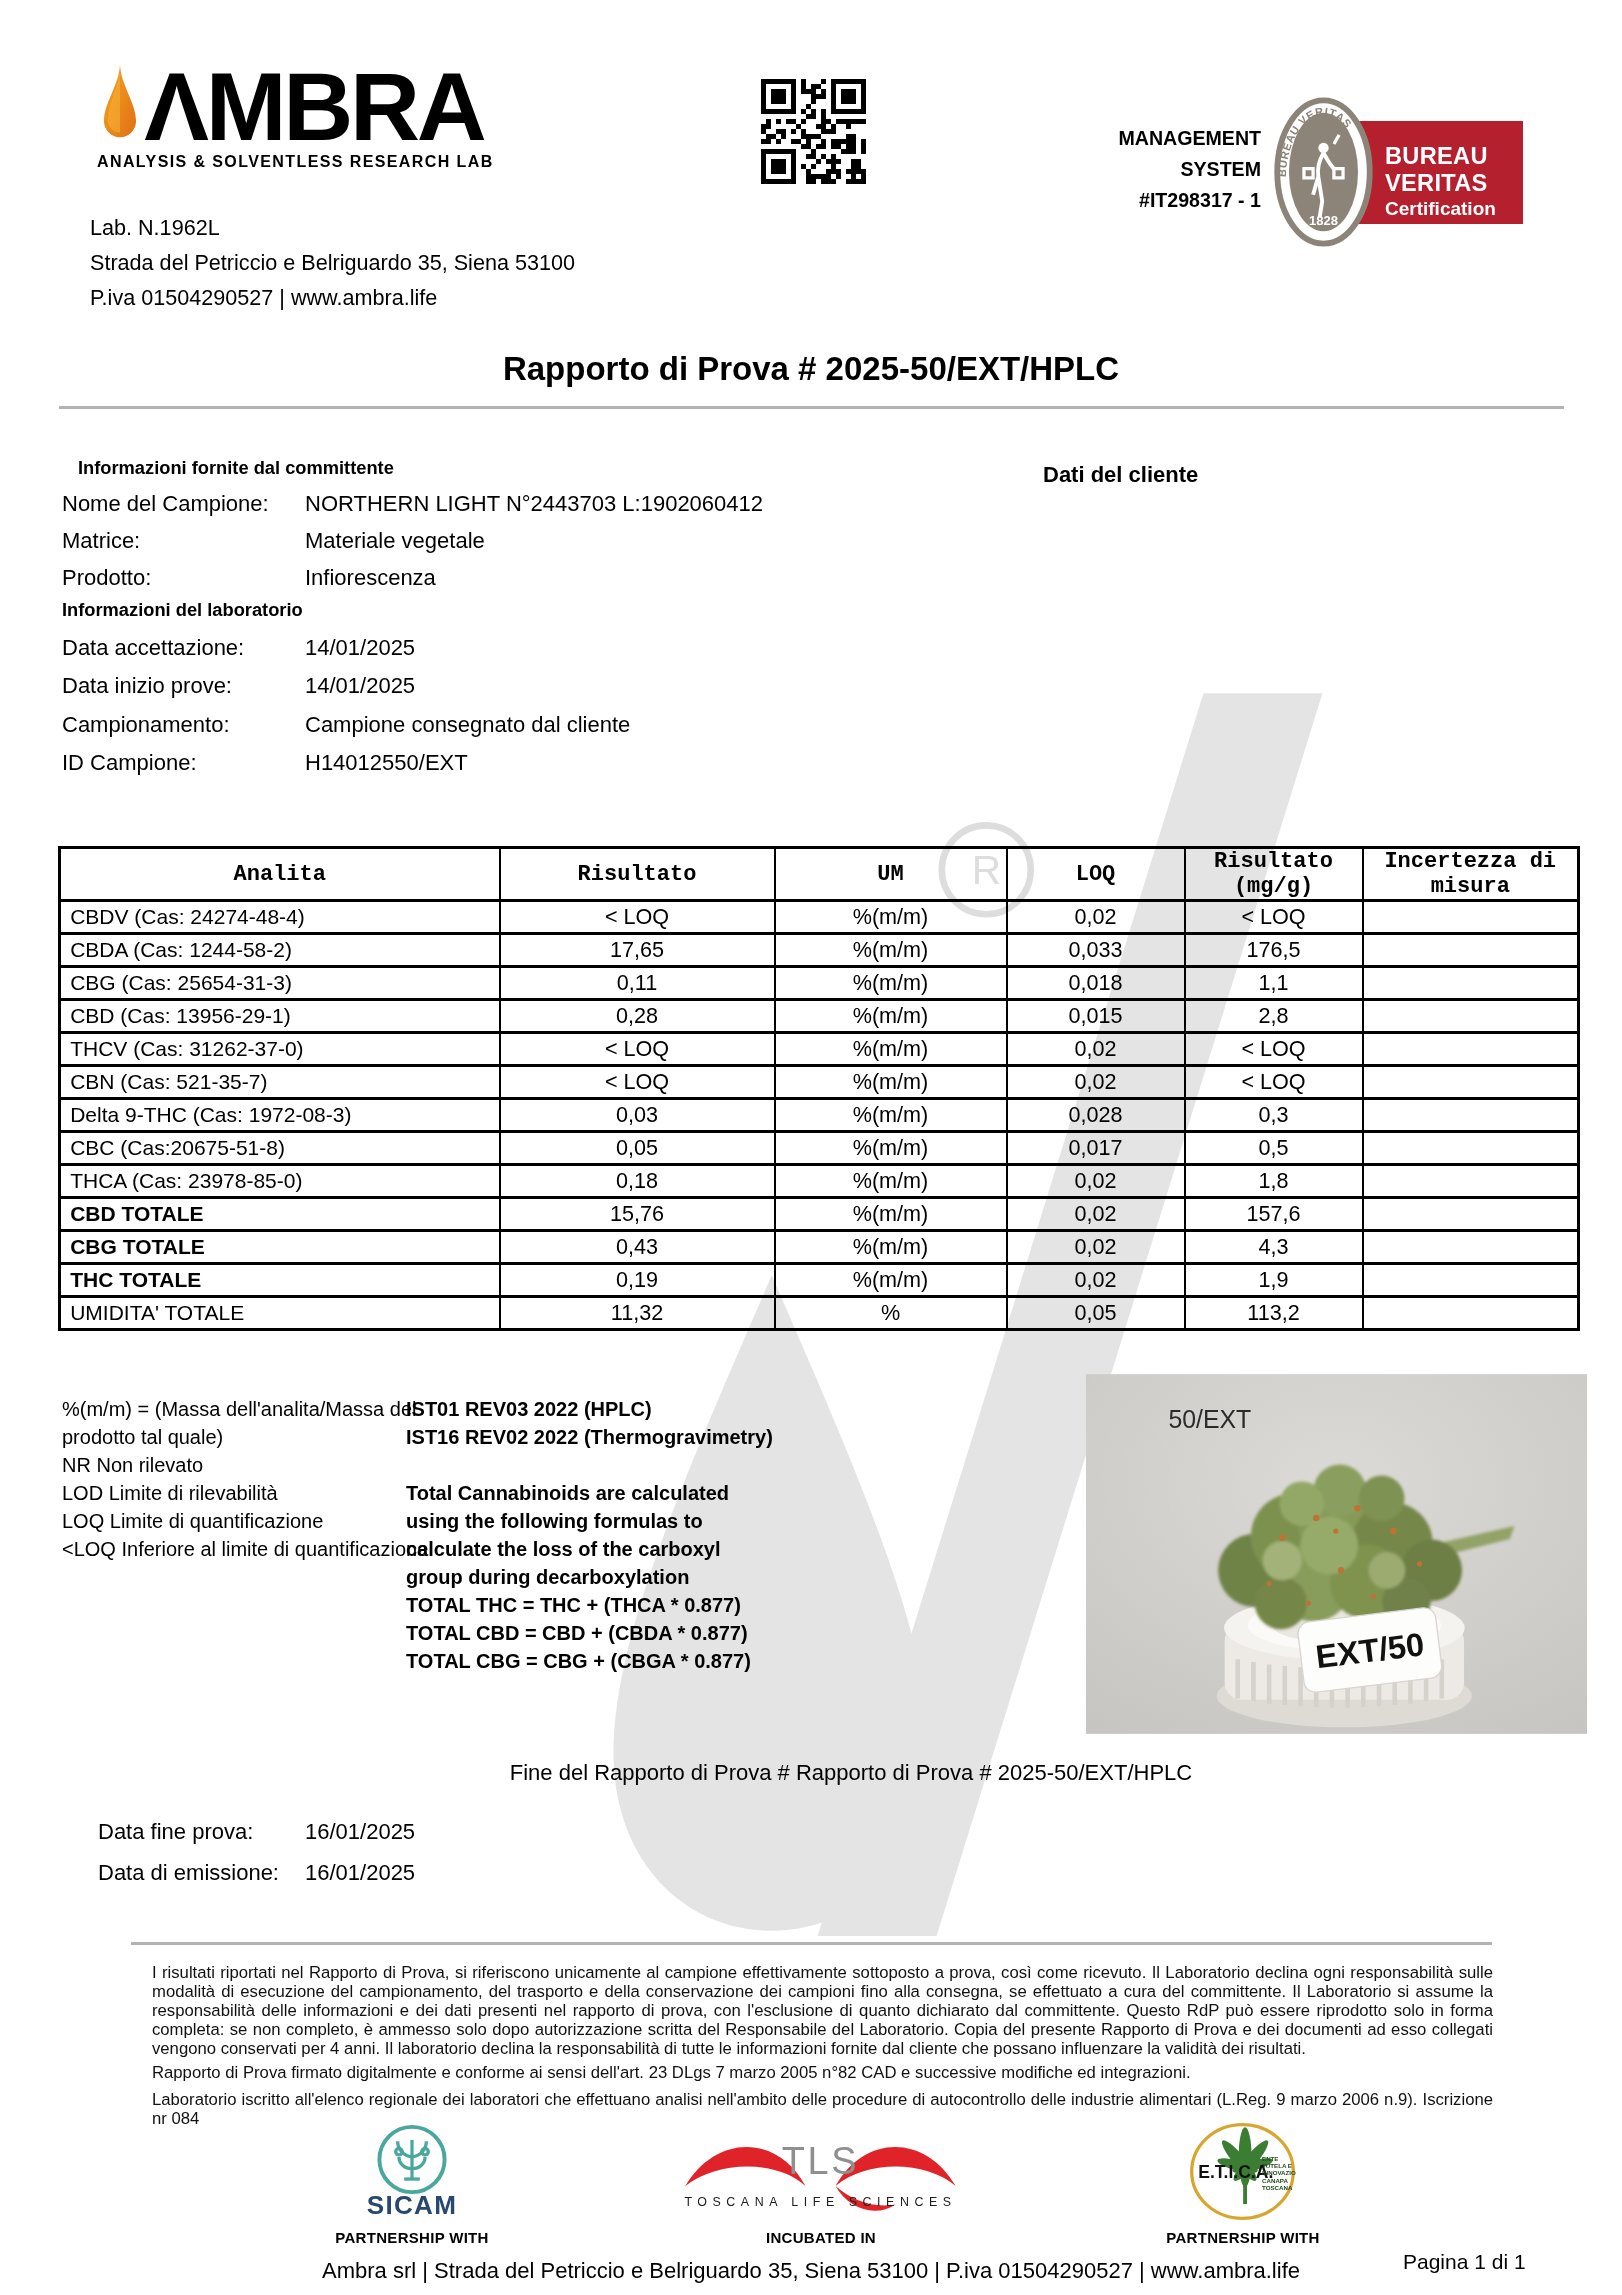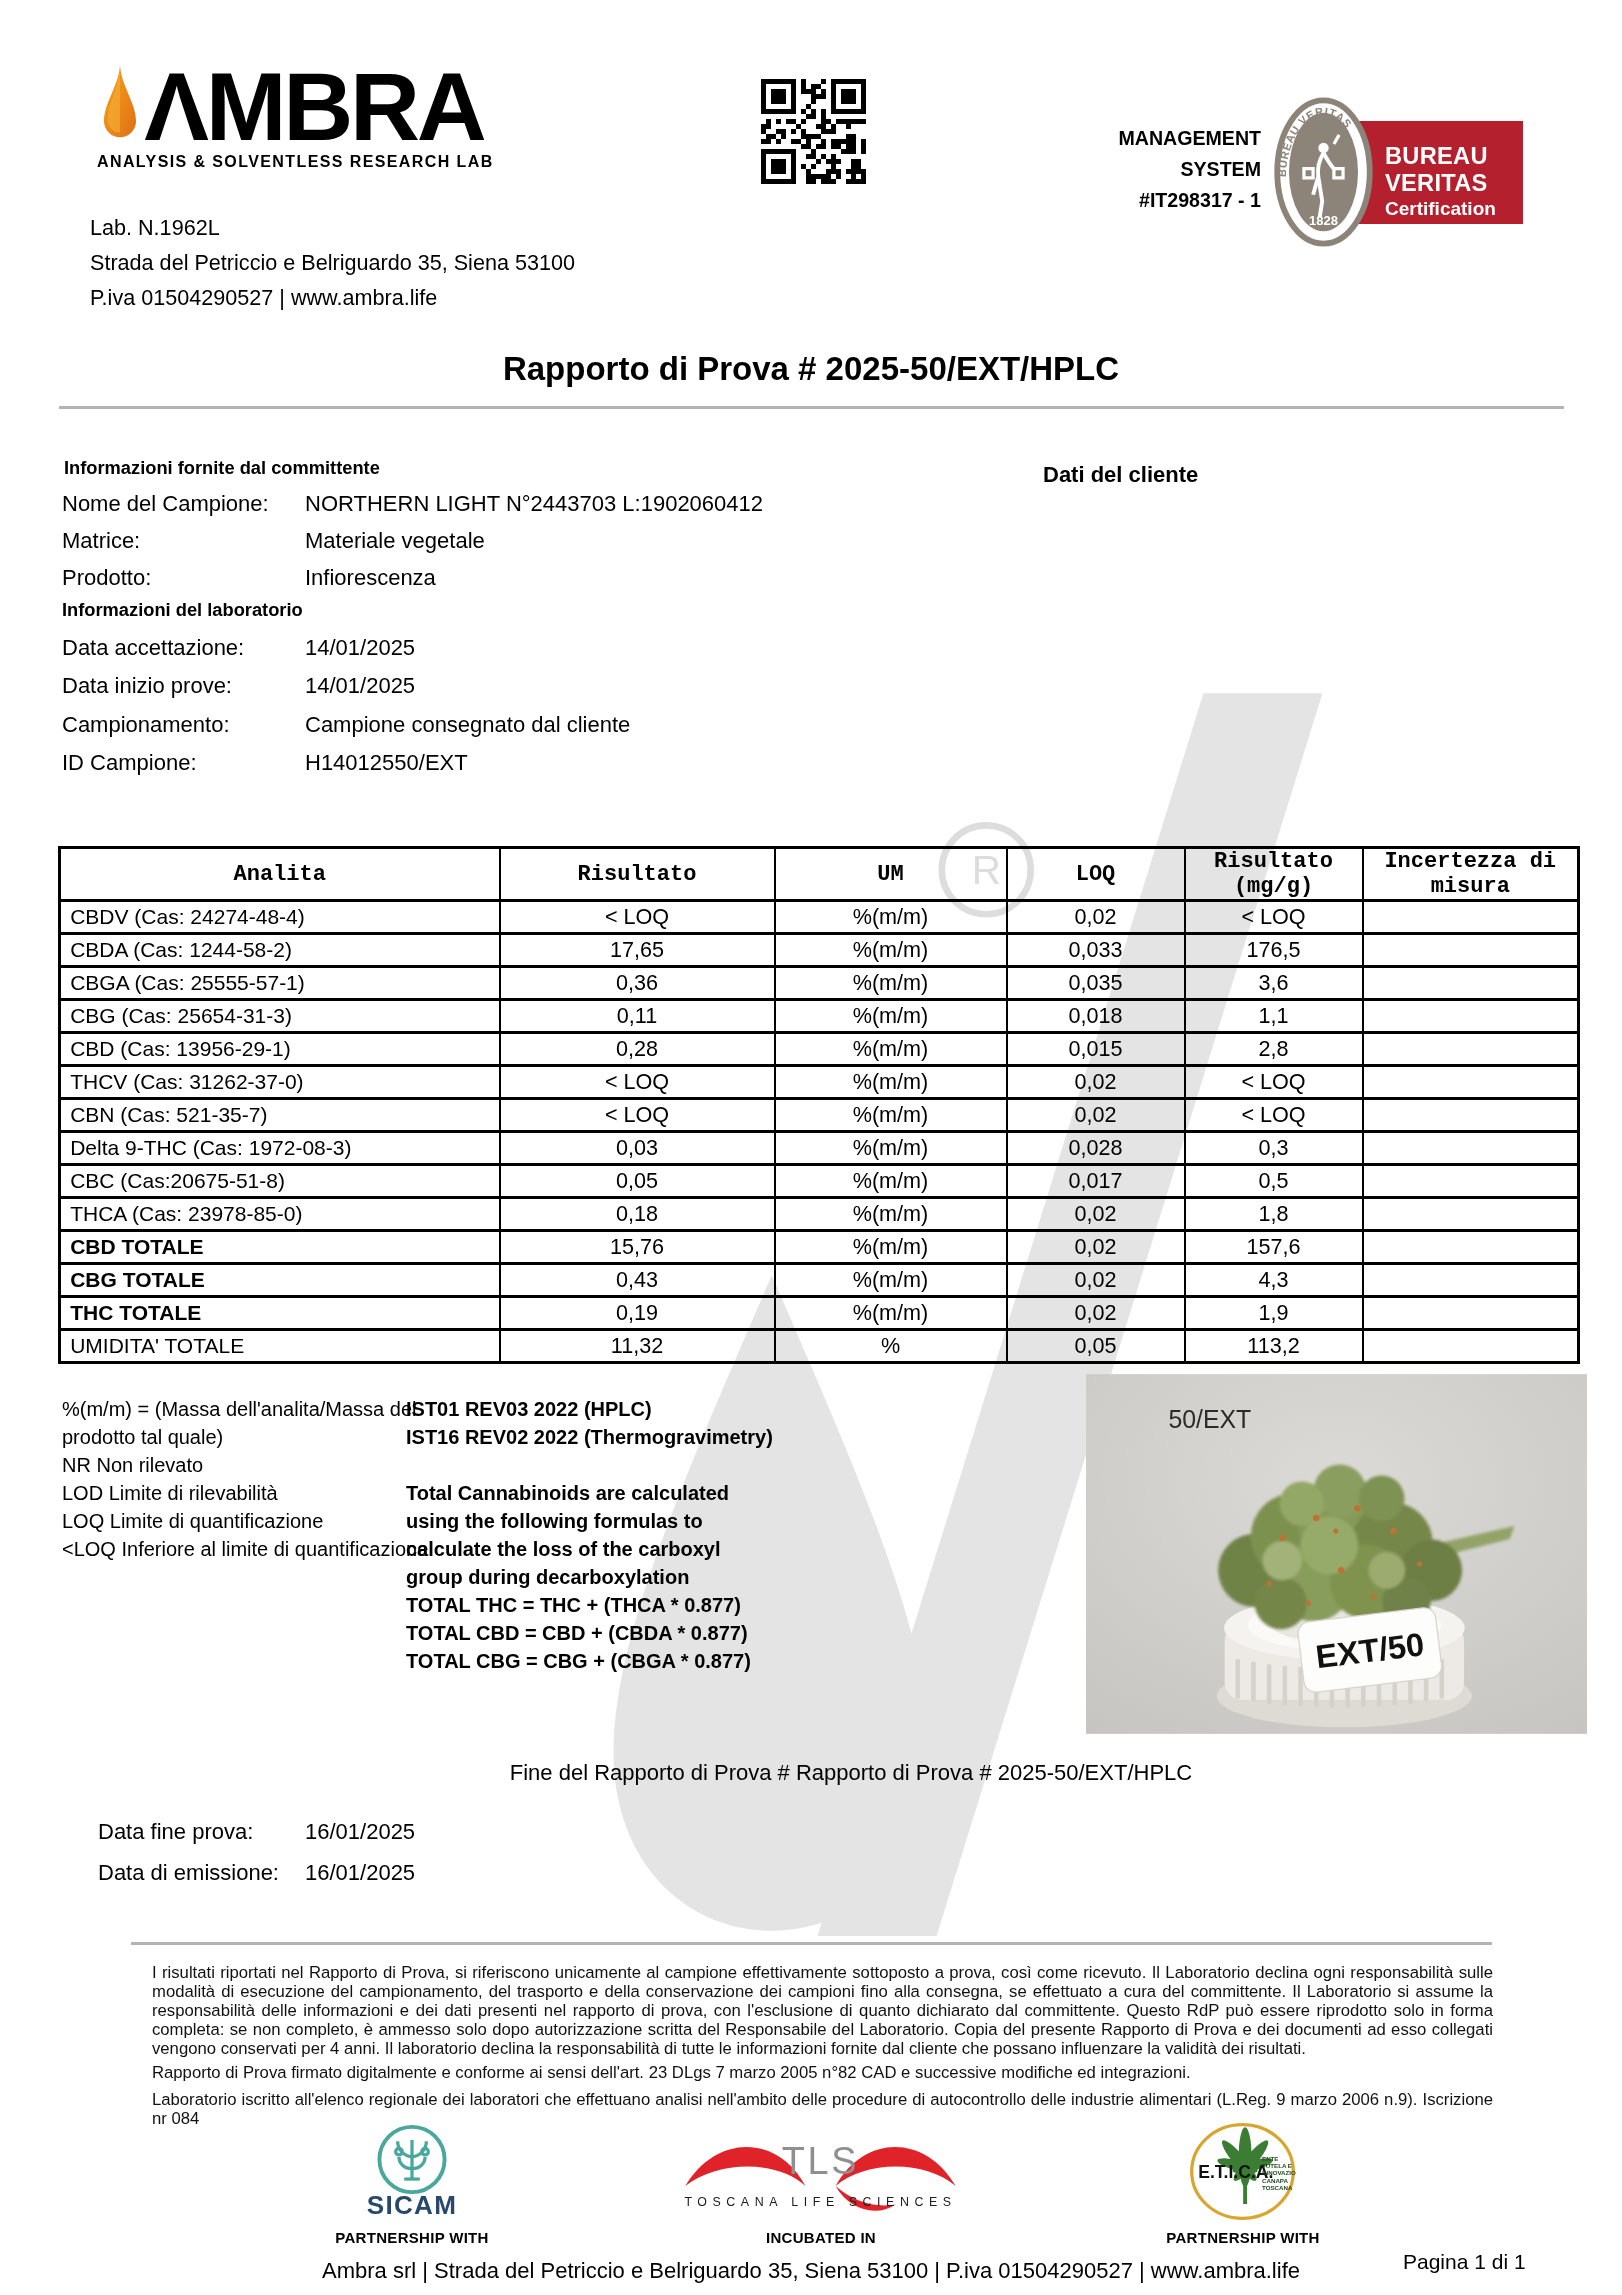--- a/index.html
+++ b/index.html
@@ -244,21 +244,21 @@
         <path d="M76,86 C70,96 66,108 68,122 L74,160 L70,185 M76,86 C82,96 86,104 92,110 M68,122 L60,150" fill="none" stroke-width="6"></path>
         <path d="M92,72 l8,-14 M60,110 h-14 v14 h14 z M92,110 h14 v14 h-14 z" fill="none" stroke-width="5"></path>
       </g>
       <text x="76" y="196" text-anchor="middle" font-size="20" font-weight="bold" fill="#ffffff" font-family="Liberation Sans, sans-serif">1828</text>
     </svg>
   </div>
 
   <div class="abs z doc-title" style="top:350px;">Rapporto di Prova # 2025-50/EXT/HPLC</div>
   <div class="abs z rule" style="left:59px;top:406px;width:1505px;height:3.3px;"></div>
 
-  <div class="abs z shead" style="left:64px;top:457px;">Informazioni fornite dal committente</div>
+  <div class="abs z shead" style="left:78px;top:457px;">Informazioni fornite dal committente</div>
   <div class="abs z" style="left:1043px;top:462px;font-size:22px;font-weight:700;">Dati del cliente</div>
 
   <div class="abs z frow" style="left:62px;top:491px;"><span class="lbl">Nome del Campione:</span><span>NORTHERN LIGHT N°2443703 L:1902060412</span></div>
   <div class="abs z frow" style="left:62px;top:528px;"><span class="lbl">Matrice:</span><span>Materiale vegetale</span></div>
   <div class="abs z frow" style="left:62px;top:565px;"><span class="lbl">Prodotto:</span><span>Infiorescenza</span></div>
 
   <div class="abs z shead" style="left:62px;top:599px;">Informazioni del laboratorio</div>
 
   <div class="abs z frow" style="left:62px;top:635px;"><span class="lbl">Data accettazione:</span><span>14/01/2025</span></div>
   <div class="abs z frow" style="left:62px;top:673px;"><span class="lbl">Data inizio prove:</span><span>14/01/2025</span></div>
@@ -292,28 +292,20 @@
           <td>0,02</td>
           <td>&lt; LOQ</td>
           <td></td>
         </tr>
         <tr>
           <td class="ta-l">CBDA (Cas: 1244-58-2)</td>
           <td>17,65</td>
           <td>%(m/m)</td>
           <td>0,033</td>
           <td>176,5</td>
-          <td></td>
-        </tr>
-        <tr>
-          <td class="ta-l">CBGA (Cas: 25555-57-1)</td>
-          <td>0,36</td>
-          <td>%(m/m)</td>
-          <td>0,035</td>
-          <td>3,6</td>
           <td></td>
         </tr>
         <tr>
           <td class="ta-l">CBG (Cas: 25654-31-3)</td>
           <td>0,11</td>
           <td>%(m/m)</td>
           <td>0,018</td>
           <td>1,1</td>
           <td></td>
         </tr>

